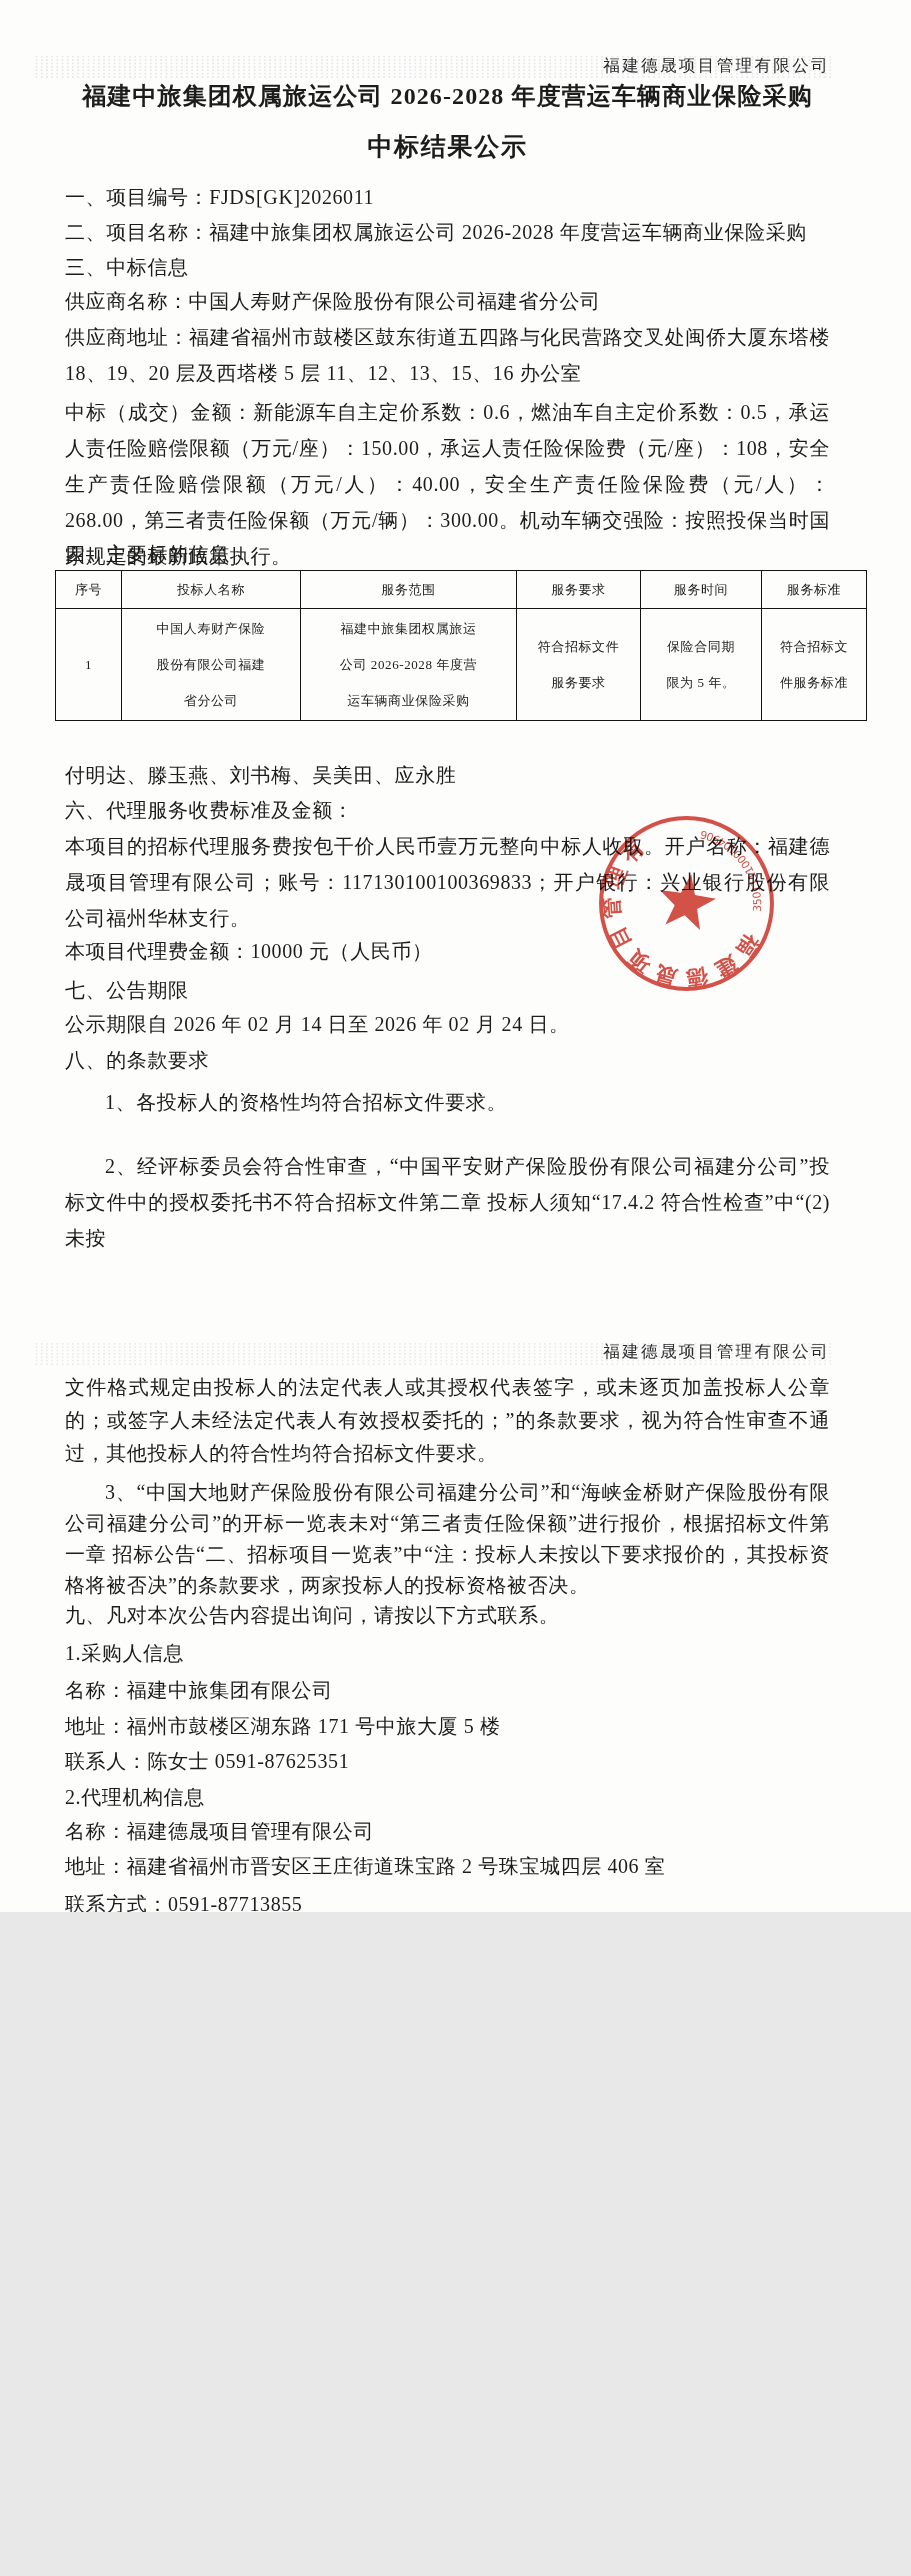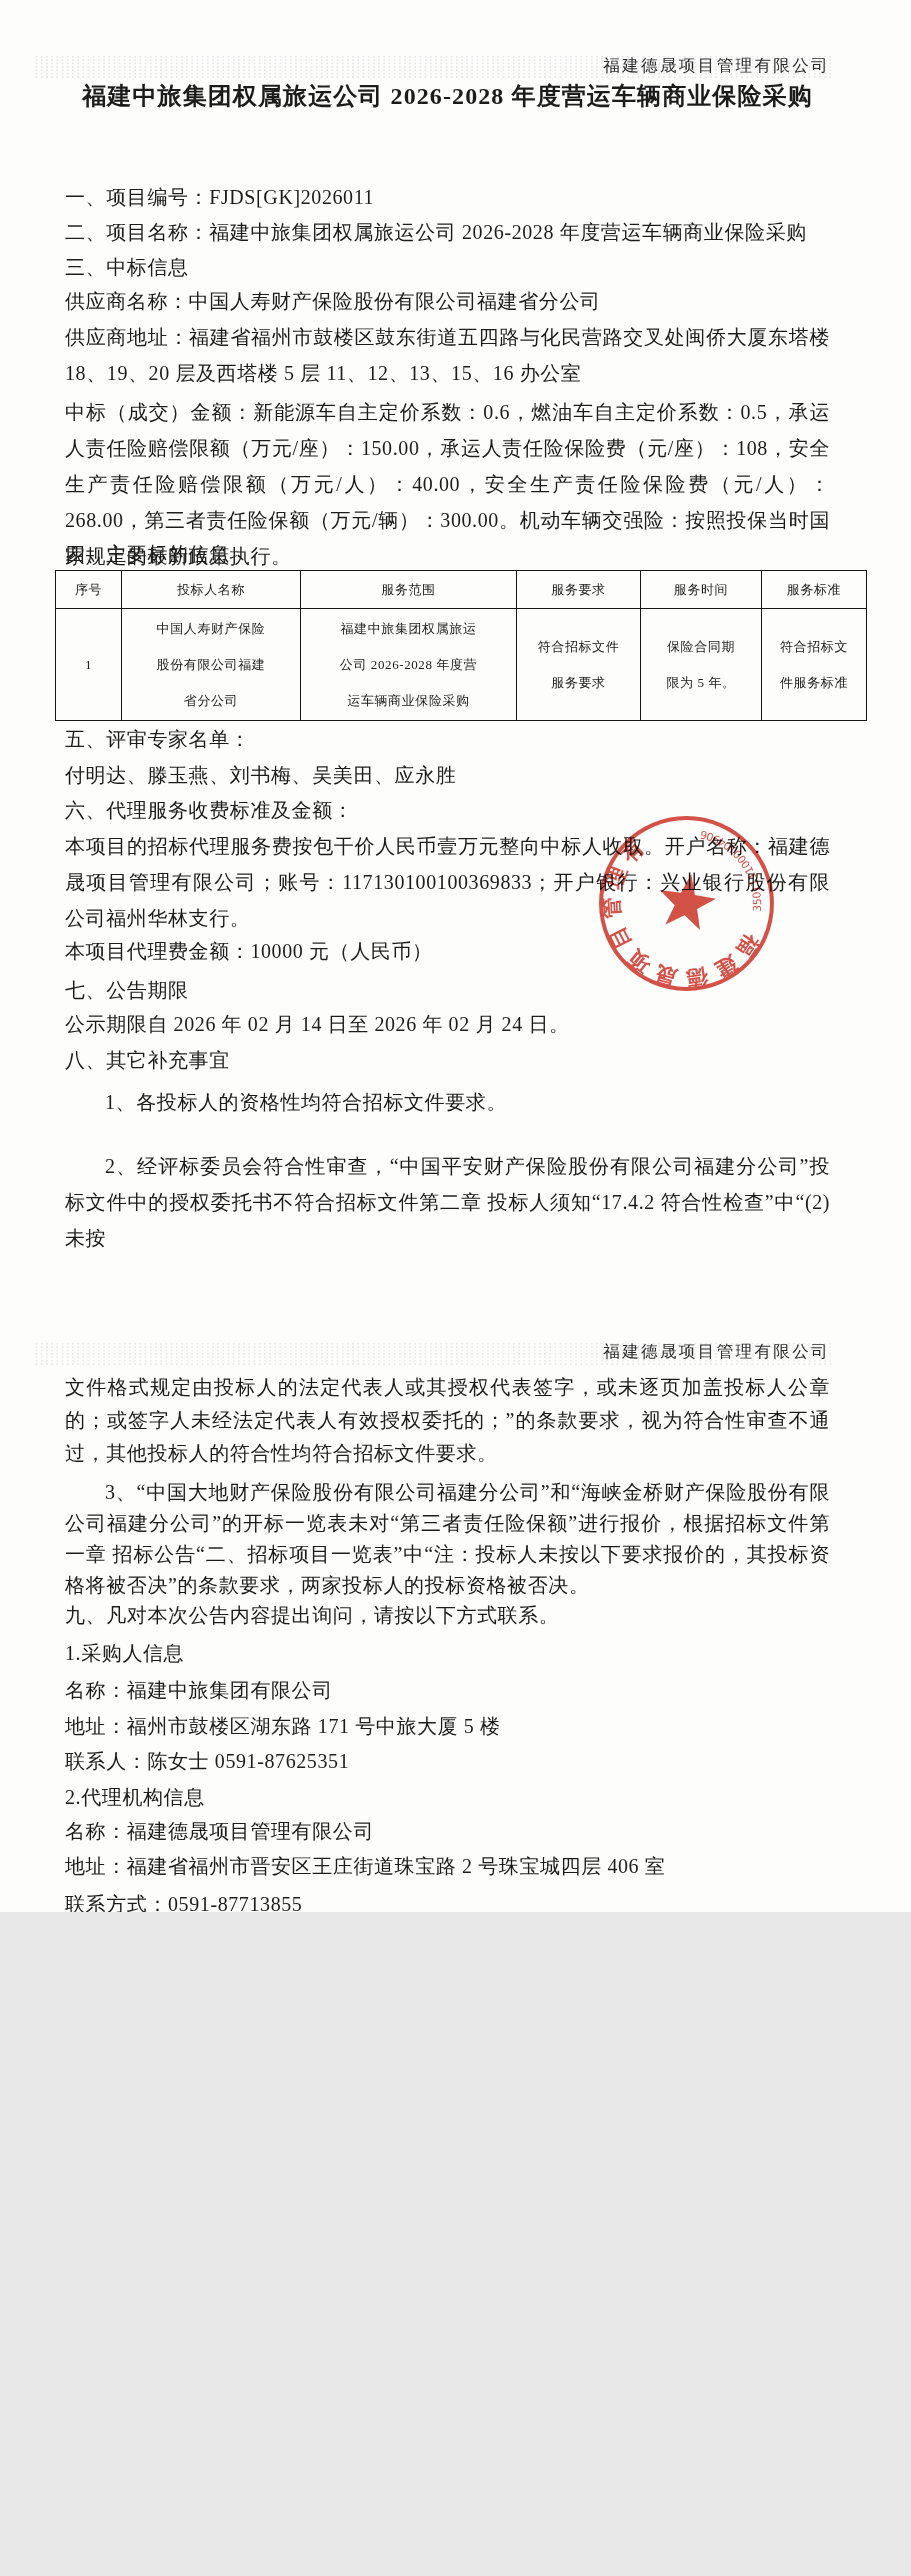--- a/index.html
+++ b/index.html
@@ -40,20 +40,21 @@
 <body>
 
 <div class="page">
 
   <div class="band" style="top:55px;"></div>
   <div class="band" style="top:1342px;opacity:.42;"></div>
 
   <div class="b right hdr" style="top:55px;">福建德晟项目管理有限公司</div>
 
   <div class="b title" style="top:80px;">福建中旅集团权属旅运公司 2026-2028 年度营运车辆商业保险采购</div>
+  <div class="b subtitle" style="top:130px;">中标结果公示</div>
 
   <div class="b" style="top:179px;">一、项目编号：FJDS[GK]2026011</div>
   <div class="b" style="top:214px;">二、项目名称：福建中旅集团权属旅运公司 2026-2028 年度营运车辆商业保险采购</div>
   <div class="b" style="top:249px;">三、中标信息</div>
   <div class="b" style="top:283px;">供应商名称：中国人寿财产保险股份有限公司福建省分公司</div>
   <div class="b" style="top:319px;">供应商地址：福建省福州市鼓楼区鼓东街道五四路与化民营路交叉处闽侨大厦东塔楼 18、19、20 层及西塔楼 5 层 11、12、13、15、16 办公室</div>
   <div class="b" style="top:394px;">中标（成交）金额：新能源车自主定价系数：0.6，燃油车自主定价系数：0.5，承运人责任险赔偿限额（万元/座）：150.00，承运人责任险保险费（元/座）：108，安全生产责任险赔偿限额（万元/人）：40.00，安全生产责任险保险费（元/人）：268.00，第三者责任险保额（万元/辆）：300.00。机动车辆交强险：按照投保当时国家规定的最新政策执行。</div>
   <div class="b" style="top:536px;">四、主要标的信息</div>
 
   <table class="tbl">
@@ -87,28 +88,27 @@
         <td>符合招标文件
 服务要求</td>
         <td>保险合同期
 限为 5 年。</td>
         <td>符合招标文
 件服务标准</td>
       </tr>
     </tbody>
   </table>
 
-  <div class="b" style="top:721px;">五、评审专家名单：</div>
   <div class="b" style="top:757px;">付明达、滕玉燕、刘书梅、吴美田、应永胜</div>
   <div class="b" style="top:792px;">六、代理服务收费标准及金额：</div>
   <div class="b" style="top:828px;">本项目的招标代理服务费按包干价人民币壹万元整向中标人收取。开户名称：福建德晟项目管理有限公司；账号：117130100100369833；开户银行：兴业银行股份有限公司福州华林支行。</div>
   <div class="b" style="top:933px;">本项目代理费金额：10000 元（人民币）</div>
   <div class="b" style="top:972px;">七、公告期限</div>
   <div class="b" style="top:1006px;">公示期限自 2026 年 02 月 14 日至 2026 年 02 月 24 日。</div>
-  <div class="b" style="top:1042px;">八、其它补充事宜</div>
+  <div class="b" style="top:1042px;">八、的条款要求</div>
   <div class="b indent" style="top:1084px;">1、各投标人的资格性均符合招标文件要求。</div>
   <div class="b indent" style="top:1148px;">2、经评标委员会符合性审查，“中国平安财产保险股份有限公司福建分公司”投标文件中的授权委托书不符合招标文件第二章 投标人须知“17.4.2 符合性检查”中“(2)未按</div>
 
   <div class="b right hdr" style="top:1341px;">福建德晟项目管理有限公司</div>
 
   <div class="b lh58" style="top:1371px;">文件格式规定由投标人的法定代表人或其授权代表签字，或未逐页加盖投标人公章的；或签字人未经法定代表人有效授权委托的；”的条款要求，视为符合性审查不通过，其他投标人的符合性均符合招标文件要求。</div>
   <div class="b indent lh54" style="top:1477px;">3、“中国大地财产保险股份有限公司福建分公司”和“海峡金桥财产保险股份有限公司福建分公司”的开标一览表未对“第三者责任险保额”进行报价，根据招标文件第一章 招标公告“二、招标项目一览表”中“注：投标人未按以下要求报价的，其投标资格将被否决”的条款要求，两家投标人的投标资格被否决。</div>
   <div class="b" style="top:1597px;">九、凡对本次公告内容提出询问，请按以下方式联系。</div>
 
   <div class="b" style="top:1635px;">1.采购人信息</div>

